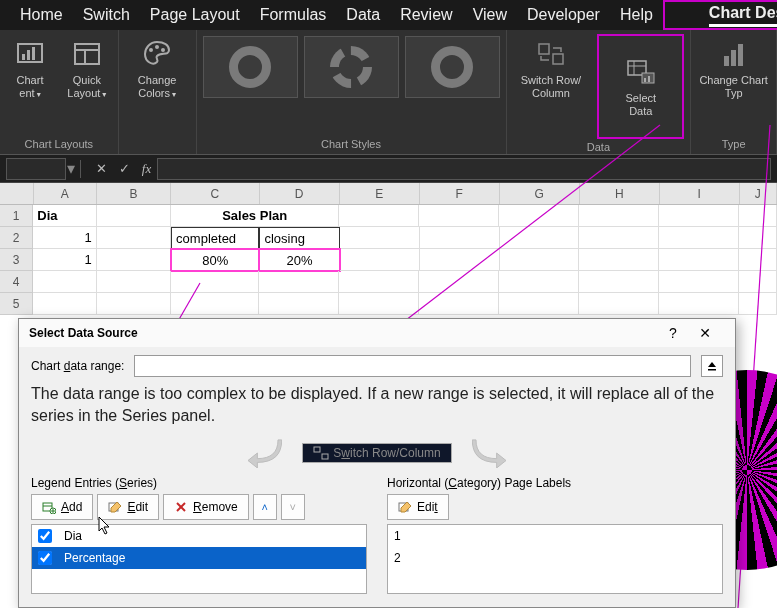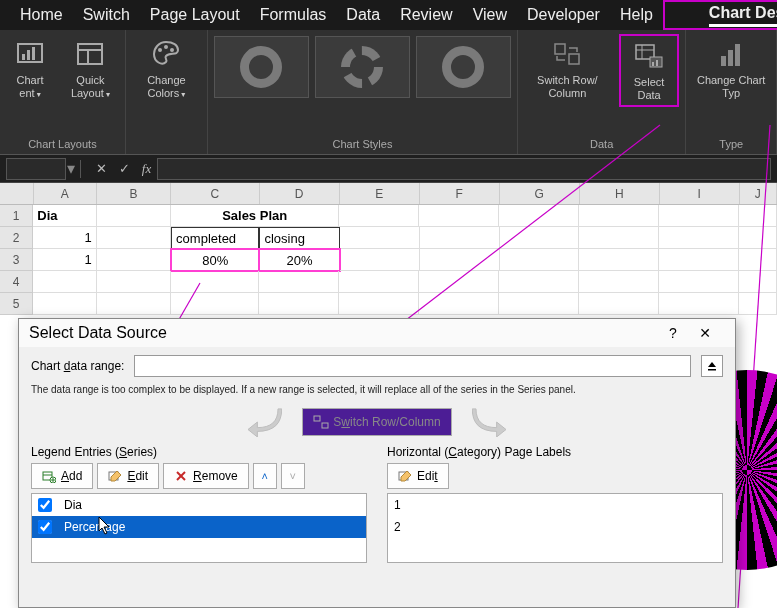--- a/index.html
+++ b/index.html
@@ -15,21 +15,21 @@
   .ribbon { background: #303030; height: 125px; display: flex; color: #ccc; font-size: 11px; border-bottom: 1px solid #555; }
   .rgroup { display: flex; flex-direction: column; border-right: 1px solid #444; padding: 4px 6px 2px 6px; }
   .rgroup-items { display: flex; flex: 1; align-items: flex-start; gap: 8px; }
   .rgroup-label { text-align: center; font-size: 11px; color: #aaa; padding: 2px 0; }
   .rbtn { display: flex; flex-direction: column; align-items: center; justify-content: flex-start; gap: 4px; min-width: 48px; cursor: pointer; padding-top: 4px; }
   .ricon { width: 32px; height: 32px; }
   .rbtn .lbl { text-align: center; line-height: 1.15; font-size: 11px; }
   .dropdown-tri { font-size: 8px; margin-left: 2px; }
   .chart-style-thumb { width: 95px; height: 62px; background: #3b3b3b; border: 1px solid #555; display: flex; align-items: center; justify-content: center; margin-top: 2px;}
   .donut { width: 42px; height: 42px; border: 9px solid #7a7a7a; border-radius: 50%; }
-  .select-data-box { border: 2px solid #c800c8; padding: 4px; }
+  .select-data-box { border: 2px solid #c800c8; padding: 20px; }
 
   
   .fbar { background: #1f1f1f; height: 28px; display: flex; align-items: center; border-bottom: 1px solid #444; }
   .namebox { width: 60px; height: 22px; background: #2a2a2a; color: #fff; border: 1px solid #555; margin-left: 6px; }
   .fbar .sep { width: 10px; text-align: center; color: #888; }
   .fbar .fxbtn { color: #bbb; padding: 0 6px; cursor: pointer; font-size: 13px; }
   .fxinput { flex: 1; height: 22px; background: #2a2a2a; border: 1px solid #555; color: #fff; margin-right: 6px; }
   .fxlabel { font-style: italic; font-family: "Times New Roman", serif; }
 
   
@@ -42,31 +42,31 @@
   .cell { border-right: 1px solid #ddd; border-bottom: 1px solid #ddd; font-size: 13px; line-height: 22px; padding: 0 4px; overflow: hidden; white-space: nowrap; }
   .bold { font-weight: 700; }
   .center { text-align: center; }
   .right { text-align: right; }
   .bord { border: 1px solid #333 !important; }
   .hl-pink { outline: 2px solid #ff3fd3; outline-offset: -1px; }
 
   
   .dialog { position: absolute; left: 18px; top: 318px; width: 718px; height: 290px; background: #f0f0f0; border: 1px solid #888; box-shadow: 3px 3px 12px rgba(0,0,0,.3); font-size: 12px; color: #000; }
   .dlg-title { height: 28px; display: flex; align-items: center; padding: 0 10px; background: #fafafa; }
-  .dlg-title .t { flex: 1; font-size: 16px; }
+  .dlg-title .t { flex: 1; font-size: 12px; font-weight: bold; }
   .dlg-title .q { width: 24px; text-align: center; cursor: pointer; font-size: 14px; }
   .dlg-title .x { width: 40px; text-align: center; cursor: pointer; font-size: 14px; }
   .dlg-body { padding: 8px 12px; }
   .dr-row { display: flex; align-items: center; gap: 10px; margin-bottom: 6px; }
   .dr-row input { flex: 1; height: 22px; border: 1px solid #999; background: #fff; }
   .collapse-btn { width: 22px; height: 22px; border: 1px solid #999; background: #fff; display: flex; align-items: center; justify-content: center; cursor: pointer; }
-  .note { font-size: 10px; color: #222; margin: 4px 0 10px 0; line-height: 1.4; }
+  .note { font-size: 16px; color: #222; margin: 4px 0 10px 0; line-height: 1.4; }
   .swrow { display: flex; align-items: center; justify-content: center; gap: 20px; margin-bottom: 8px; }
   .arrow-icon { width: 38px; height: 30px; }
-  .swbtn { height: 28px; border: 1px solid #aaa; background: #4c1d95; padding: 0 10px; display: flex; align-items: center; gap: 4px; color: #888; cursor: default; }
+  .swbtn { height: 20px; border: 1px solid #aaa; background: #0f172a; padding: 0 10px; display: flex; align-items: center; gap: 4px; color: #888; cursor: default; }
   .cols { display: flex; gap: 20px; justify-content: flex-end; }
   .col { flex: 1; }
   .col-label { font-size: 12px; margin-bottom: 4px; }
   .ul { text-decoration: underline; }
   .btnrow { display: flex; gap: 4px; margin-bottom: 4px; }
   .sbtn { height: 26px; border: 1px solid #aaa; background: #fdfdfd; padding: 0 10px; display: flex; align-items: center; gap: 5px; cursor: pointer; font-size: 12px; }
   .sbtn .ic { width: 14px; height: 14px; }
   .listbox { border: 1px solid #aaa; background: #fff; height: 70px; overflow: auto; }
   .lrow { display: flex; align-items: center; height: 22px; padding: 0 6px; gap: 12px; font-size: 12px; }
   .lrow.sel { background: #0a63c9; color: #fff; }

